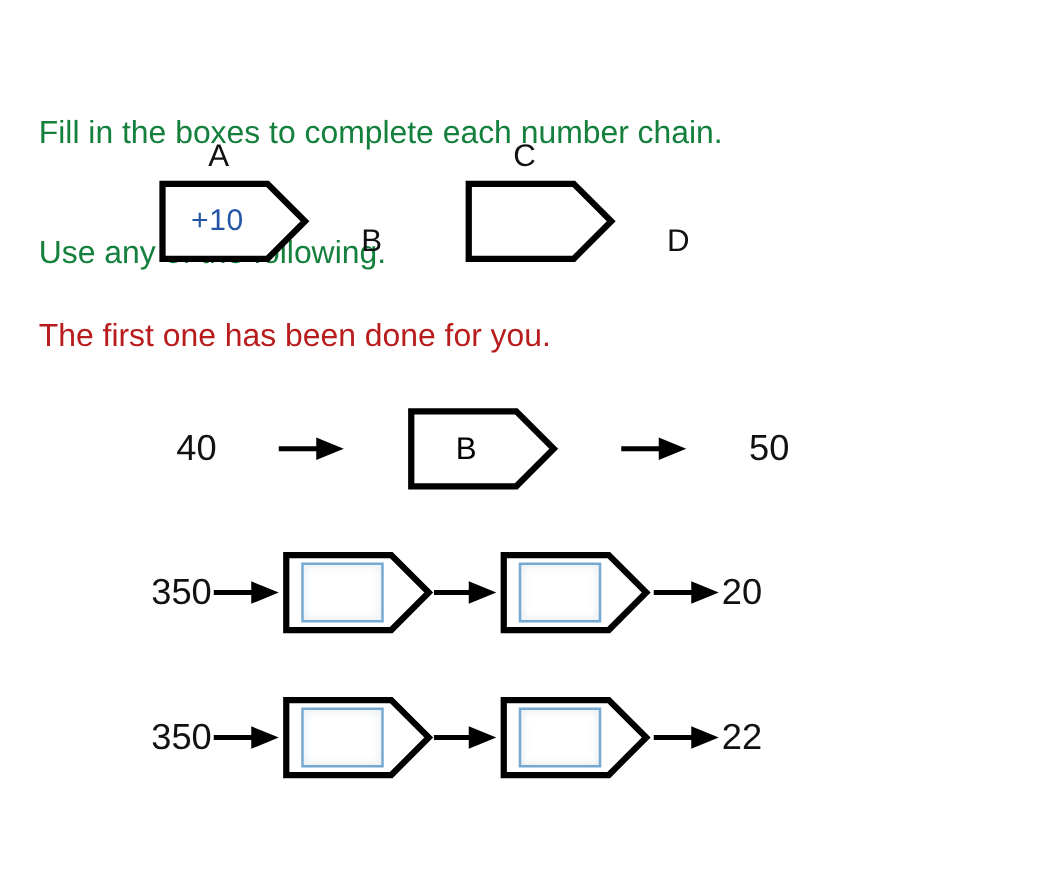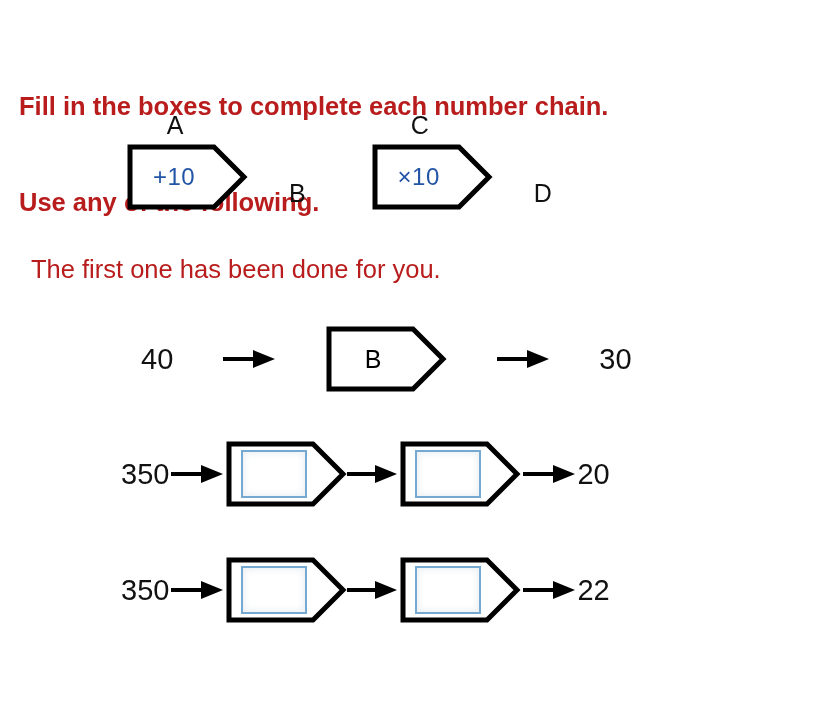--- a/index.html
+++ b/index.html
@@ -12,27 +12,26 @@
     height: 713px;
     font-family: "Liberation Sans", sans-serif;
     color: #000000;
     overflow: hidden;
     position: relative;
   }
 
   
   .instructions {
     position: absolute;
-    left: 19px;
+    left: 31px;
     top: 26px;
     font-size: 25.5px;
     line-height: 32px;
-    color: #b91c1c;
+    color: #15803d;
     white-space: pre;
-    font-weight: bold;
   }
   .instr-line { display: block; }
 
   .subinstruction {
     position: absolute;
     left: 31px;
     top: 253px;
     font-size: 25.5px;
     line-height: 32px;
     color: #b91c1c;
@@ -151,21 +150,20 @@
   <div class="legend-item">
     <div class="legend-label">B</div>
   </div>
 
   <div class="legend-item">
     <div class="legend-label">C</div>
     <div class="machine">
       <svg width="122" height="68" viewBox="0 0 122 68">
         <path d="M4 4 L 88 4 L 118 34 L 88 64 L 4 64 Z" fill="#ffffff" stroke="#000000" stroke-width="5" stroke-linejoin="miter"></path>
       </svg>
-      <div class="machine-text">×10</div>
     </div>
   </div>
 
   <div class="legend-item">
     <div class="legend-label">D</div>
   </div>
 
 </div>
 
 <div class="subinstruction">The first one has been done for you.</div>
@@ -179,21 +177,21 @@
   <div class="machine">
     <svg width="122" height="68" viewBox="0 0 122 68">
       <path d="M4 4 L 88 4 L 118 34 L 88 64 L 4 64 Z" fill="#ffffff" stroke="#000000" stroke-width="5" stroke-linejoin="miter"></path>
     </svg>
     <div class="machine-text black">B</div>
   </div>
   <svg class="arrow arrow-long" height="24" viewBox="0 0 56 24">
     <line x1="2" y1="12" x2="36" y2="12" stroke="#000000" stroke-width="4"></line>
     <polygon points="32,3 54,12 32,21" fill="#000000"></polygon>
   </svg>
-  <span class="chain-num">30</span>
+  <span class="chain-num">50</span>
 </div>
 
 <div class="chain chain-2">
   <span class="chain-num">350</span>
   <svg class="arrow arrow-long" height="24" viewBox="0 0 56 24">
     <line x1="2" y1="12" x2="36" y2="12" stroke="#000000" stroke-width="4"></line>
     <polygon points="32,3 54,12 32,21" fill="#000000"></polygon>
   </svg>
   <div class="machine">
     <svg width="122" height="68" viewBox="0 0 122 68">

